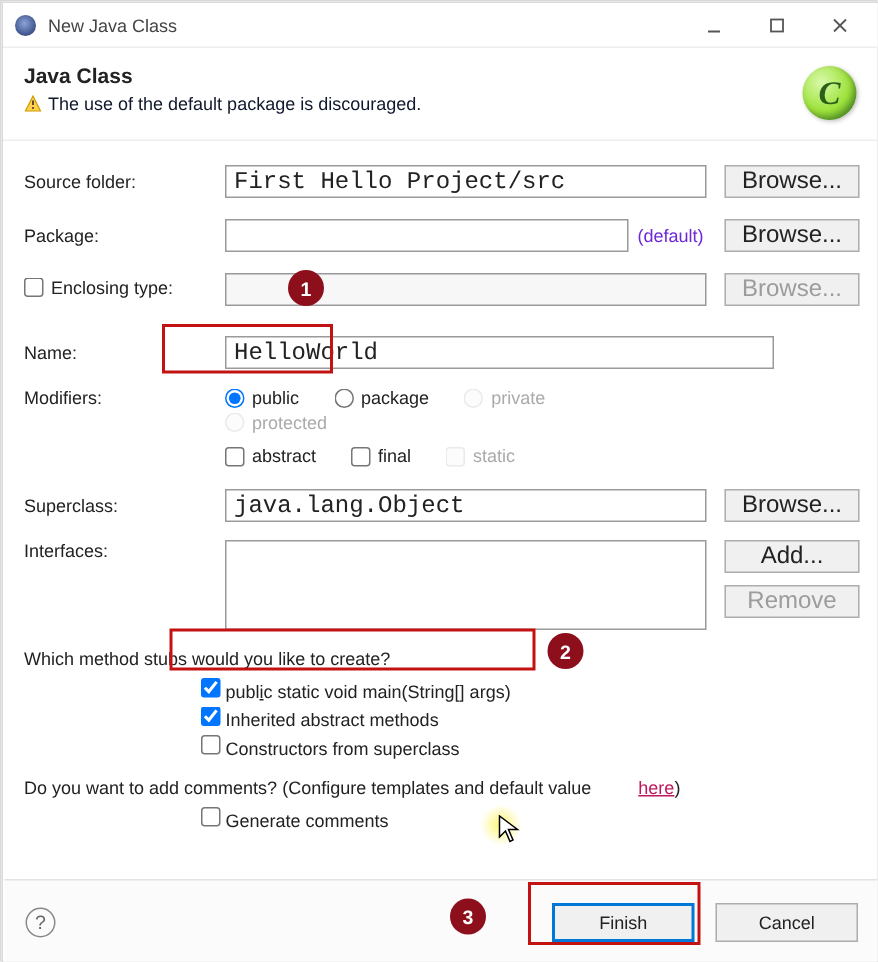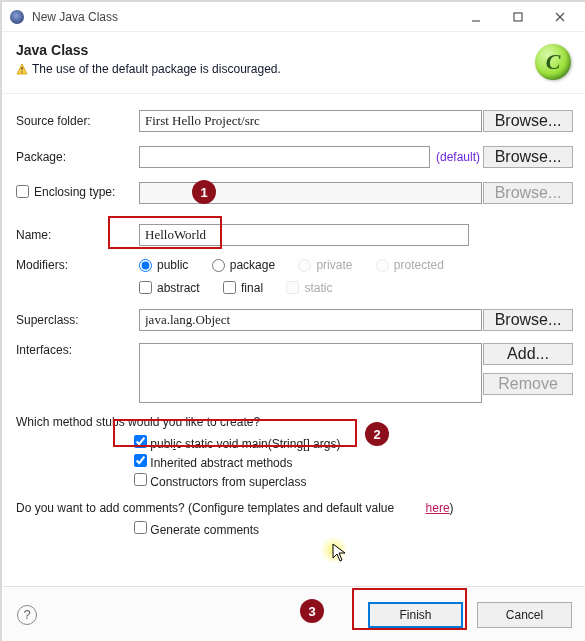--- a/index.html
+++ b/index.html
@@ -79,37 +79,37 @@
   }
 
   
   .body { padding: 14px 14px 0 14px; }
 
   .row {
     display: flex;
     align-items: center;
     min-height: 26px;
     margin-bottom: 10px;
-    gap: 1px;
+    gap: 12px;
   }
   .label-col { width: 122px; flex-shrink: 0; }
   .input-col { flex: 1; }
   .btn-col { width: 90px; flex-shrink: 0; }
 
   input[type=text] {
     width: 100%;
     height: 22px;
     padding: 1px 5px;
     border: 1px solid #9a9a9a;
-    font-family: Liberation Serif, serif;
-    font-size: 13px;
+    font-family: Liberation Mono, monospace;
+    font-size: 16px;
     color: #222;
     background: #fff;
   }
-  input[type=text].short { width: 330px; }
+  input[type=text].short { width: 366px; }
   .btn {
     width: 100%;
     height: 22px;
     border: 1px solid #adadad;
     background: #f0f0f0;
     font-size: 16px;
     color: #222;
     text-align: center;
     line-height: 20px;
     cursor: pointer;

